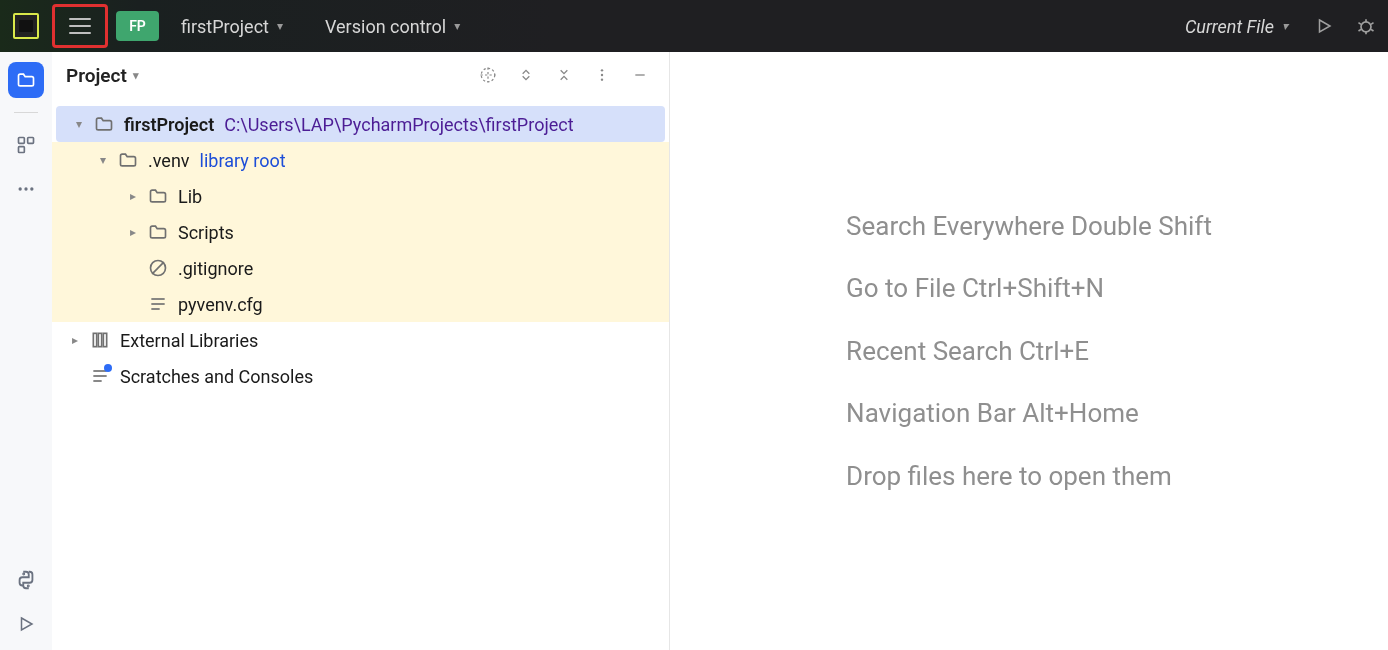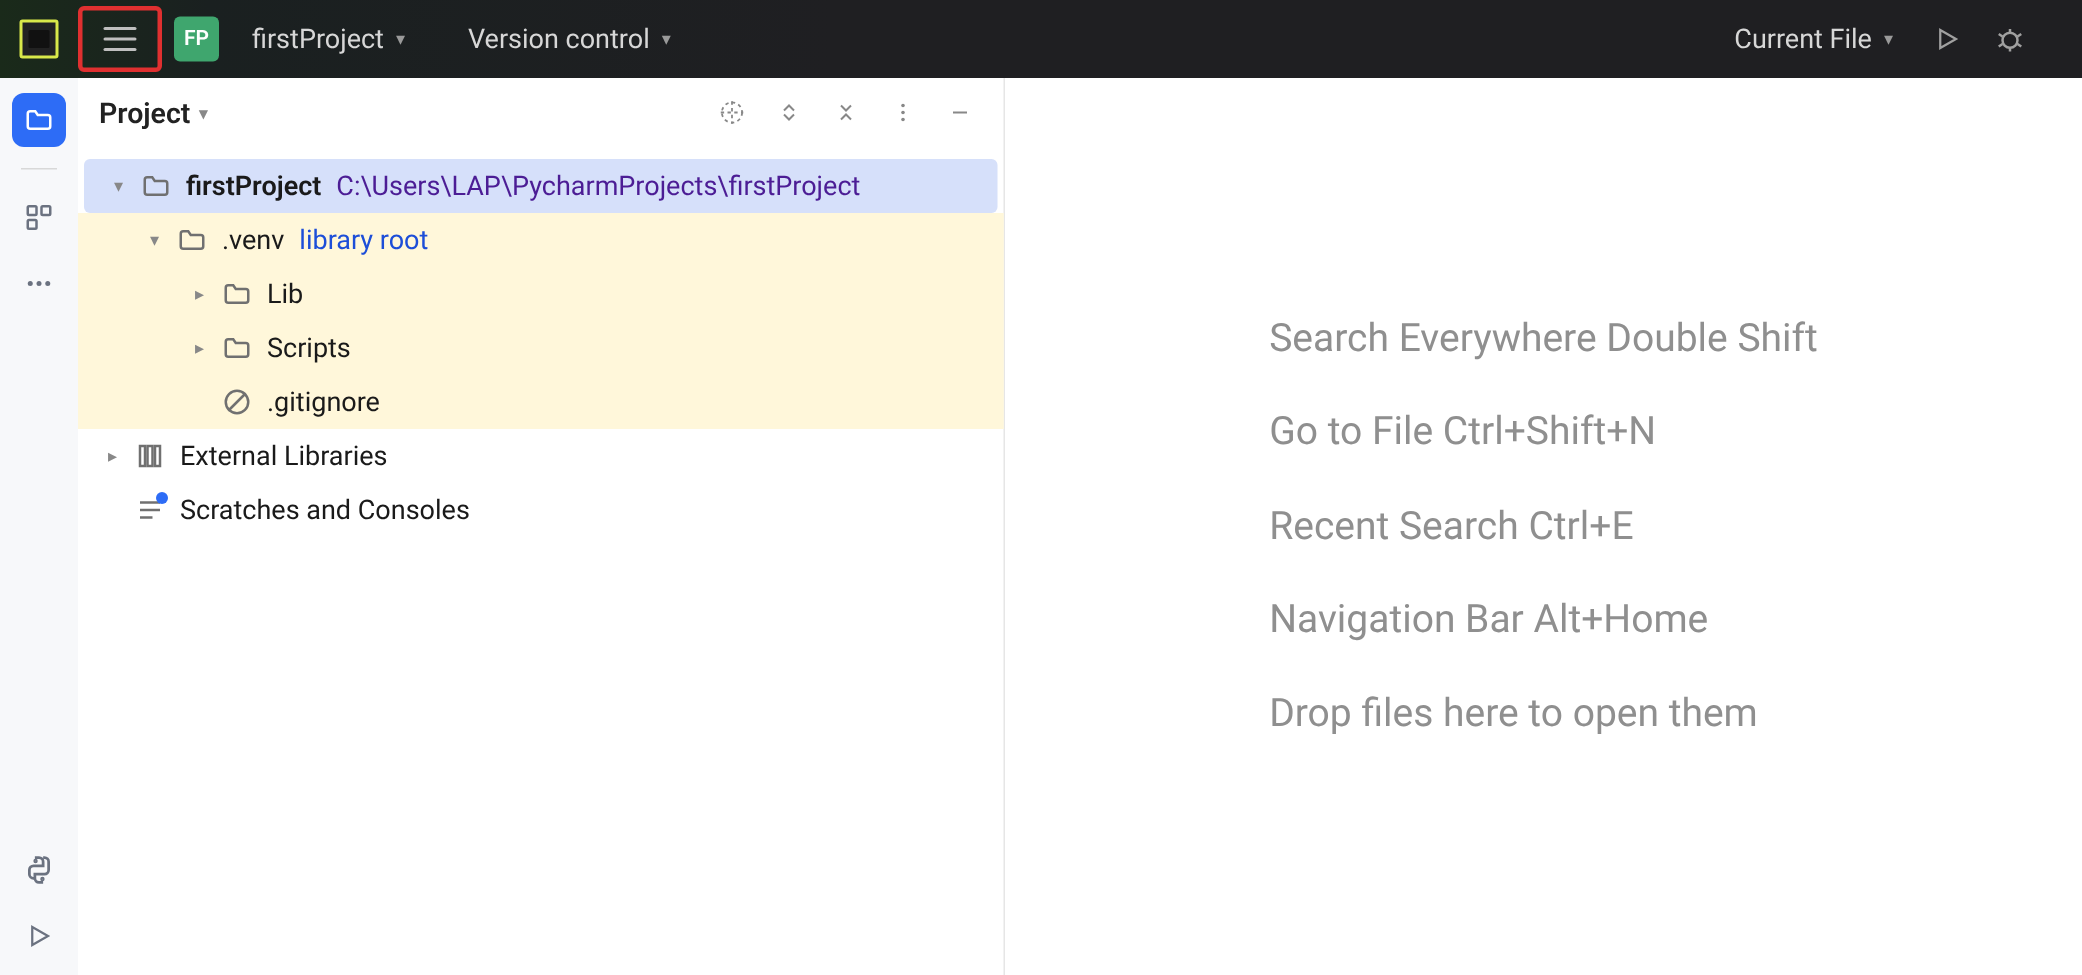--- a/index.html
+++ b/index.html
@@ -45,36 +45,36 @@
   width: 56px; height: 44px;
   display: flex; align-items: center; justify-content: center;
   border: 3px solid #e03030;
   border-radius: 4px;
   margin-right: 8px;
   cursor: pointer;
 }
 .hamburger { display: flex; flex-direction: column; gap: 5px; }
 .hamburger span { width: 22px; height: 2px; background: #bfbfbf; border-radius: 1px; }
 .project-badge {
-  width: 30px; height: 30px;
+  width: 43px; height: 30px;
   background: #3fa66e;
   border-radius: 4px;
   display: flex; align-items: center; justify-content: center;
   color: #fff; font-weight: 600; font-size: 14px;
   margin-right: 10px;
 }
 .topbar-item {
   display: flex; align-items: center; gap: 8px;
   padding: 6px 12px;
   cursor: pointer;
   color: #d7d7d7;
 }
 .topbar-item .chev { font-size: 12px; color: #9a9a9a; }
 .topbar-spacer { flex: 1; }
-.topbar-right { display: flex; align-items: center; gap: 6px; padding-right: 30px; }
+.topbar-right { display: flex; align-items: center; gap: 6px; padding-right: 4px; font-style: italic; }
 .icon-btn {
   width: 36px; height: 36px;
   display: flex; align-items: center; justify-content: center;
   cursor: pointer;
   color: #a0a0a0;
 }
 
 
 .body-row { display: flex; height: calc(650px - 52px); }
 
@@ -342,20 +342,31 @@
       <div class="tree-row lib-root plain indent-2">
         <span class="toggle blank">▸</span>
         <span class="node-icon">
           <svg width="20" height="20" viewBox="0 0 24 24" fill="none" stroke="#707070" stroke-width="2">
                 <circle cx="12" cy="12" r="9"></circle>
                 <line x1="5" y1="19" x2="19" y2="5"></line>
               </svg>
         </span>
         <span class="node-label">.gitignore</span>
       </div>
+      <div class="tree-row lib-root plain indent-2">
+        <span class="toggle blank">▸</span>
+        <span class="node-icon">
+          <svg width="20" height="20" viewBox="0 0 24 24" fill="none" stroke="#707070" stroke-width="2">
+                <line x1="4" y1="6" x2="20" y2="6"></line>
+                <line x1="4" y1="12" x2="20" y2="12"></line>
+                <line x1="4" y1="18" x2="14" y2="18"></line>
+              </svg>
+        </span>
+        <span class="node-label">pyvenv.cfg</span>
+      </div>
       </div>
 
       <div class="tree-row plain indent-0">
         <span class="toggle">▸</span>
         <span class="node-icon">
           <svg width="20" height="20" viewBox="0 0 24 24" fill="none" stroke="#707070" stroke-width="2">
               <rect x="4" y="4" width="4" height="16"></rect>
               <rect x="10" y="4" width="4" height="16"></rect>
               <rect x="16" y="4" width="4" height="16"></rect>
             </svg>

